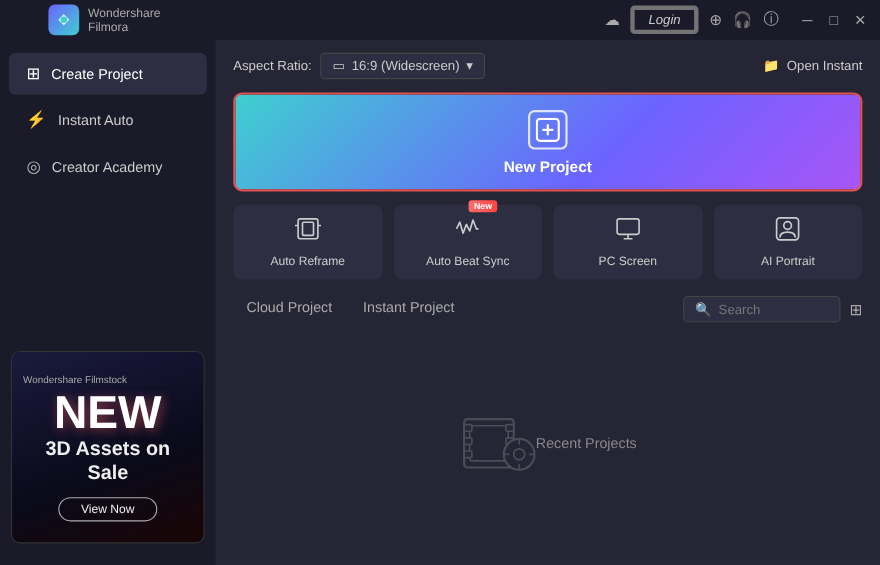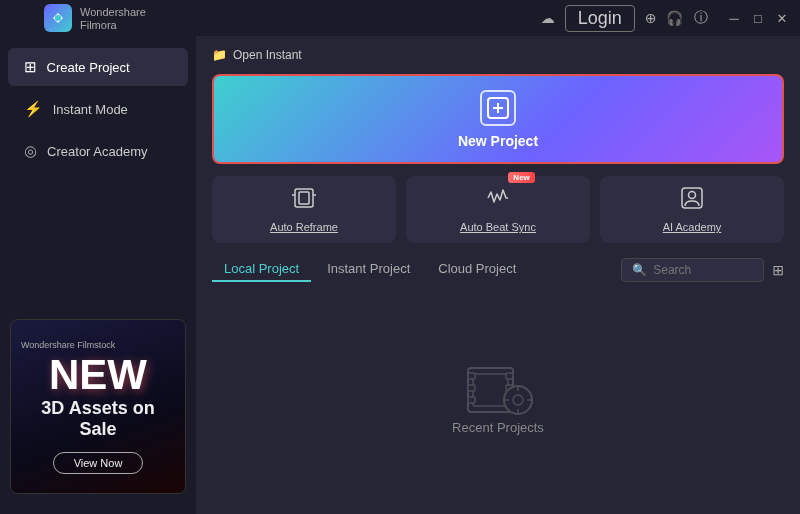--- a/index.html
+++ b/index.html
@@ -57,26 +57,27 @@
       align-items: center;
       gap: 10px;
     }
     .title-bar-icon {
       color: #aaa;
       font-size: 14px;
       cursor: pointer;
     }
     .login-btn {
       background: transparent;
-      border: 1px solid #737373;
+      border: 4px solid #737373;
       color: #ccc;
       padding: 2px 12px;
       border-radius: 4px;
-      font-size: 18px;
-      cursor: pointer;
+      font-size: 12px;
+      cursor: pointer;
+      font-style: italic;
     }
     .window-controls {
       display: flex;
       gap: 8px;
       margin-left: 8px;
     }
     .win-ctrl {
       font-size: 13px;
       color: #aaa;
       cursor: pointer;
@@ -279,21 +280,20 @@
       position: relative;
     }
     .quick-tile-icon {
       font-size: 20px;
       color: #ccc;
     }
     .quick-tile-label {
       font-size: 11px;
       color: #ccc;
       text-align: center;
-      text-decoration: underline;
     }
     .new-badge {
       position: absolute;
       top: -4px;
       right: 30%;
       background: linear-gradient(90deg, #ff6b6b, #ff4444);
       color: #fff;
       font-size: 8px;
       padding: 1px 5px;
       border-radius: 3px;
@@ -358,21 +358,21 @@
     .grid-icon {
       font-size: 14px;
       color: #aaa;
       cursor: pointer;
     }
 
     
     .empty-state {
       flex: 1;
       display: flex;
-      flex-direction: column;
+      flex-direction: row;
       align-items: center;
       justify-content: center;
       gap: 0;
     }
     .film-icon-wrap {
       display: flex;
       align-items: center;
       justify-content: center;
     }
     .film-svg {
@@ -415,41 +415,49 @@
 
 <div class="main-layout">
 
   <div class="sidebar">
     <div class="sidebar-item active">
       <span class="sidebar-icon">⊞</span>
       <span>Create Project</span>
     </div>
     <div class="sidebar-item">
       <span class="sidebar-icon">⚡</span>
-      <span>Instant Mode</span>
+      <span>Instant Auto</span>
     </div>
     <div class="sidebar-item">
       <span class="sidebar-icon">◎</span>
       <span>Creator Academy</span>
     </div>
 
     <div class="sidebar-ad">
       <div class="sidebar-ad-bg"></div>
       <div class="sidebar-ad-content">
         <span class="sidebar-ad-brand">Wondershare Filmstock</span>
         <div class="sidebar-ad-new-text">NEW</div>
         <div class="sidebar-ad-sub">3D Assets on Sale</div>
         <button class="sidebar-ad-btn">View Now</button>
       </div>
     </div>
   </div>
 
   <div class="content">
 
     <div class="content-topbar">
+      <div class="aspect-ratio-section">
+        <span>Aspect Ratio:</span>
+        <div class="aspect-ratio-select">
+          <span>▭</span>
+          <span>16:9 (Widescreen)</span>
+          <span>▾</span>
+        </div>
+      </div>
       <button class="open-project-btn">
         <span>📁</span>
         <span>Open Instant</span>
       </button>
     </div>
 
     <div class="new-project-btn">
       <div class="new-project-icon">
         <svg width="22" height="22" viewBox="0 0 22 22" fill="none">
           <rect x="1" y="1" width="20" height="20" rx="3" stroke="white" stroke-width="2" fill="none"></rect>
@@ -477,39 +485,48 @@
       <div class="quick-tile">
         <span class="new-badge">New</span>
         <span class="quick-tile-icon">
           <svg width="24" height="24" viewBox="0 0 24 24" fill="none">
             <polyline points="2,12 5,6 8,16 11,8 14,14 17,4 20,12 22,12" stroke="#ccc" stroke-width="1.5" fill="none" stroke-linejoin="round"></polyline>
           </svg>
         </span>
         <span class="quick-tile-label">Auto Beat Sync</span>
       </div>
 
+      <div class="quick-tile">
+        <span class="quick-tile-icon">
+          <svg width="24" height="24" viewBox="0 0 24 24" fill="none">
+            <rect x="2" y="3" width="20" height="14" rx="2" stroke="#ccc" stroke-width="1.5" fill="none"></rect>
+            <line x1="8" y1="21" x2="16" y2="21" stroke="#ccc" stroke-width="1.5"></line>
+            <line x1="12" y1="17" x2="12" y2="21" stroke="#ccc" stroke-width="1.5"></line>
+          </svg>
+        </span>
+        <span class="quick-tile-label">PC Screen</span>
+      </div>
 
       <div class="quick-tile">
         <span class="quick-tile-icon">
           <svg width="24" height="24" viewBox="0 0 24 24" fill="none">
             <rect x="2" y="2" width="20" height="20" rx="3" stroke="#ccc" stroke-width="1.5" fill="none"></rect>
             <circle cx="12" cy="9" r="3.5" stroke="#ccc" stroke-width="1.5" fill="none"></circle>
             <path d="M5 20 Q5 15 12 15 Q19 15 19 20" stroke="#ccc" stroke-width="1.5" fill="none"></path>
           </svg>
         </span>
-        <span class="quick-tile-label">AI Academy</span>
+        <span class="quick-tile-label">AI Portrait</span>
       </div>
     </div>
 
     <div class="projects-section">
       <div class="projects-tabs">
         <div class="tabs-left">
-          <div class="tab active">Local Project</div>
+          <div class="tab">Cloud Project</div>
           <div class="tab">Instant Project</div>
-          <div class="tab">Cloud Project</div>
         </div>
         <div class="tabs-right">
           <div class="search-box">
             <span class="search-icon-inner">🔍</span>
             <input class="search-input" type="text" placeholder="Search" style="">
           </div>
           <span class="grid-icon">⊞</span>
         </div>
       </div>
 

